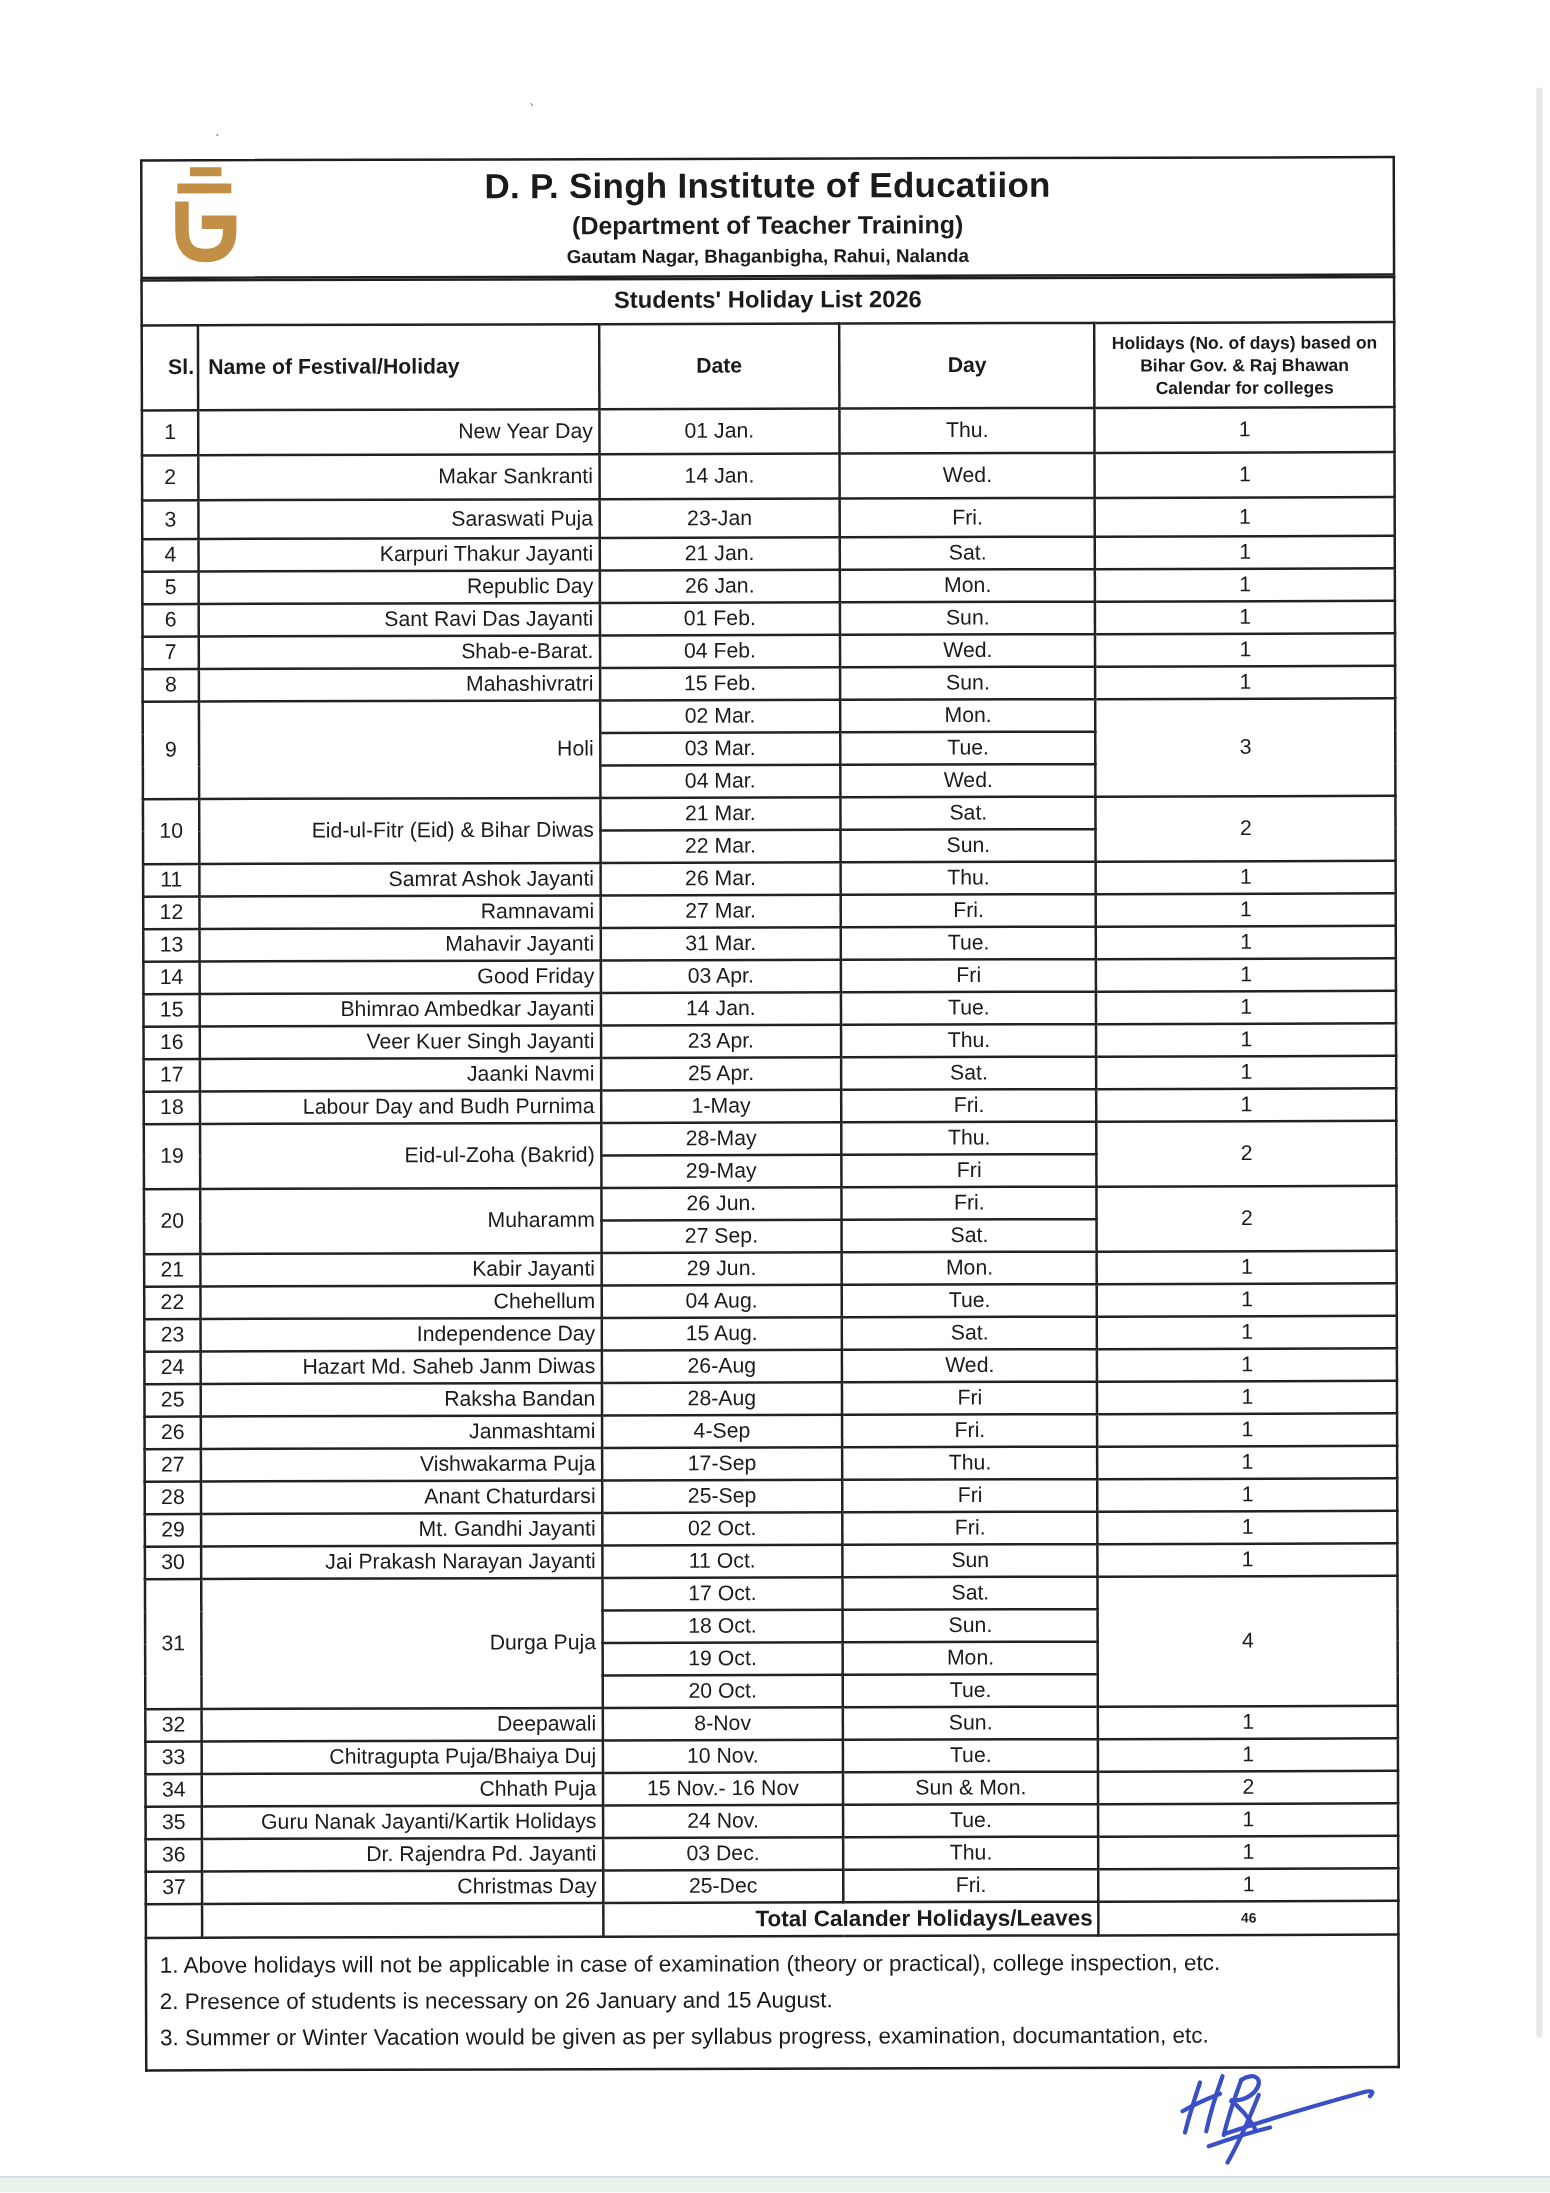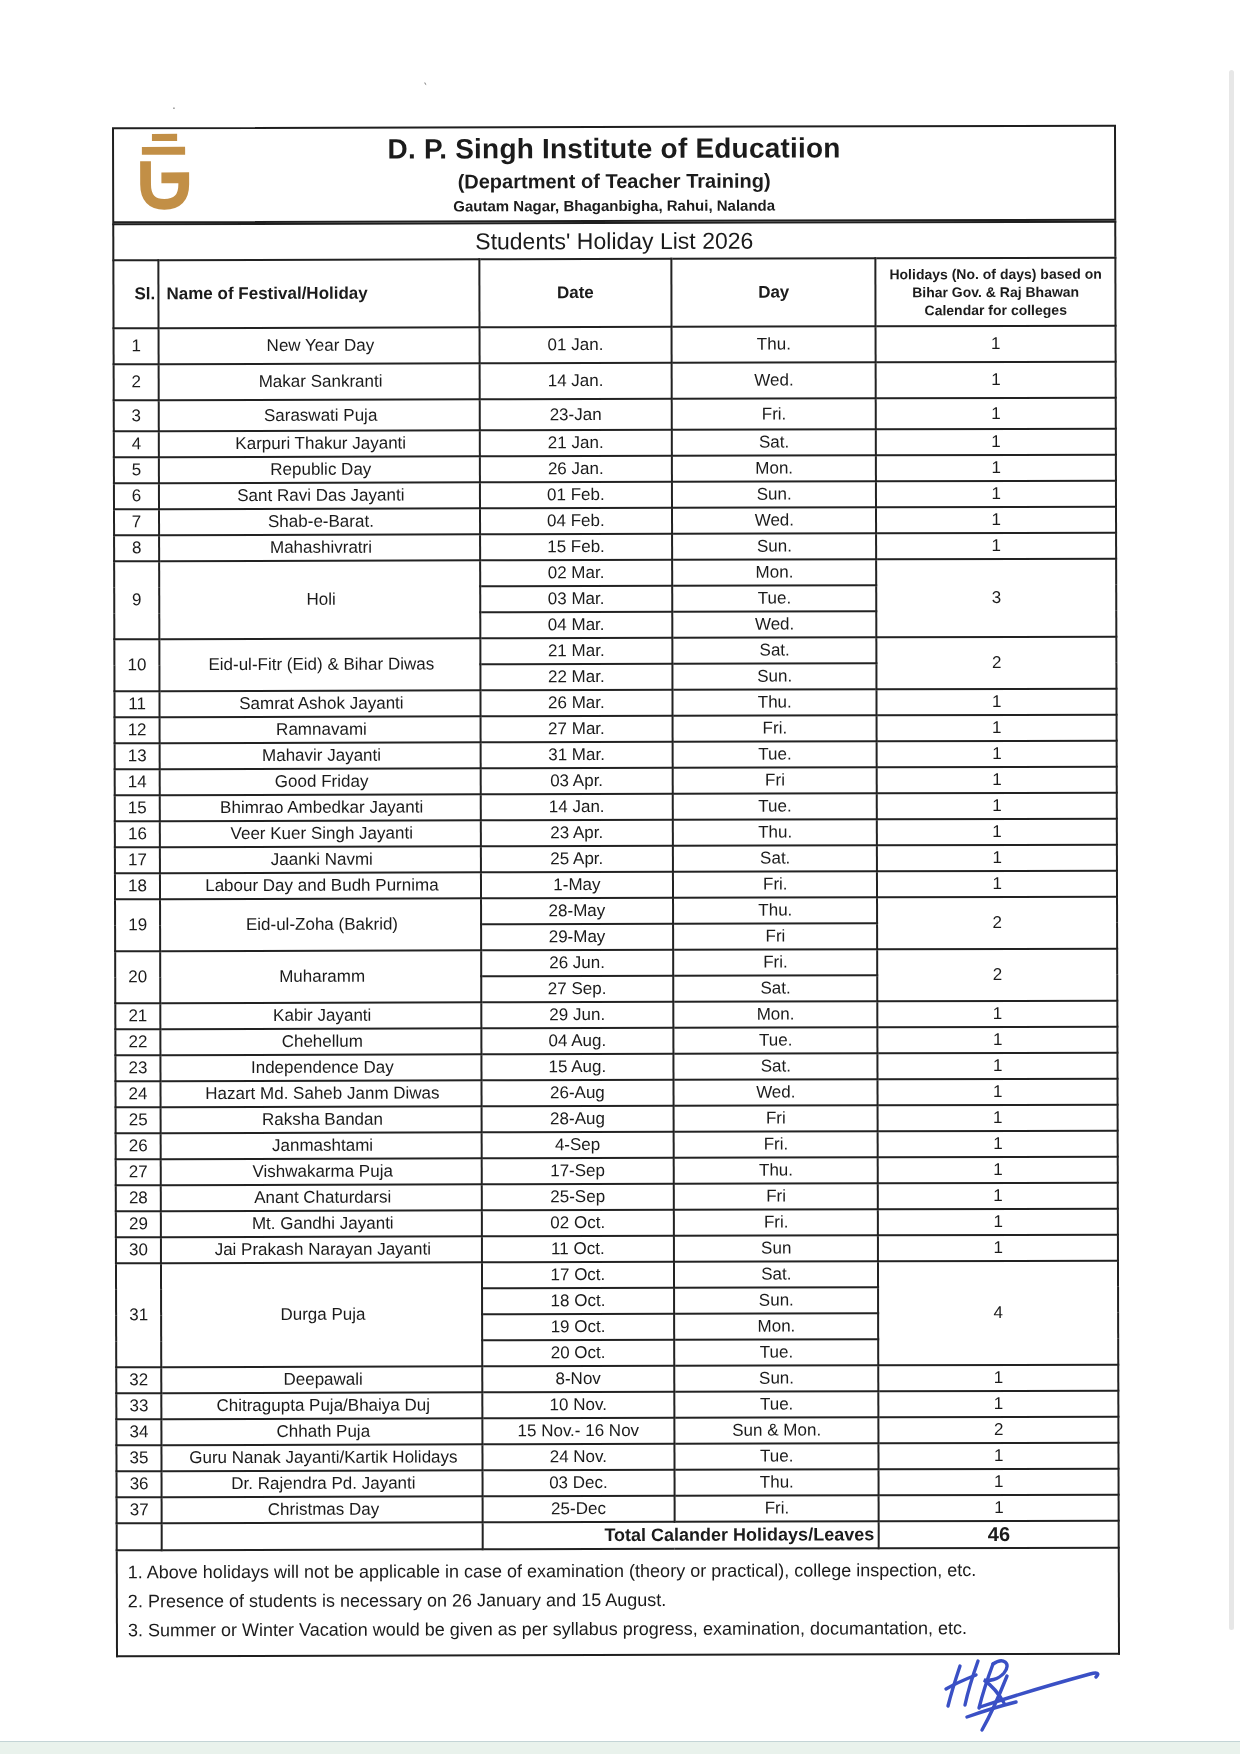--- a/index.html
+++ b/index.html
@@ -22,41 +22,41 @@
   .lh-text{text-align:center;}
   .inst-name{font-size:28px;font-weight:bold;letter-spacing:.2px;margin-top:3px;}
   .dept-line{font-size:20px;font-weight:bold;margin-top:5px;}
   .addr-line{font-size:15px;font-weight:bold;margin-top:4px;}
   
   .title-band{
     border-left:2.5px solid #1f1f1f;border-right:2.5px solid #1f1f1f;
     border-top:2px solid #1f1f1f;
     height:34px;display:flex;align-items:center;justify-content:center;
   }
-  .list-title{font-size:23px;font-weight:normal;}
+  .list-title{font-size:19px;font-weight:bold;}
   
   table.holiday{
     border-collapse:collapse;width:100%;table-layout:fixed;
   }
   table.holiday th, table.holiday td{
     border:2px solid #222;vertical-align:middle;overflow:hidden;
   }
   th{font-size:17px;font-weight:bold;padding:2px 20px;}
   th.h-hol{font-size:14px;line-height:1.3;padding:2px 8px;}
   td{font-size:17px;padding:1px 4px;}
   .c-sl{text-align:center;}
-  .c-name{text-align:center;padding-left:7px;}
+  .c-name{text-align:right;padding-left:7px;}
   .c-date,.c-day,.c-days{text-align:center;}
   tr{height:26px;}
   tr.tall{height:36px;}
   tr.med{height:31px;}
   tr.hdr{height:68px;}
   tr.total-row{height:27px;}
   .total-label{font-weight:bold;font-size:18px;text-align:right;padding-right:4px;}
-  .total-value{font-weight:bold;font-size:20px;text-align:center;margin-top:48px;}
+  .total-value{font-weight:bold;font-size:11px;text-align:center;margin-top:48px;}
   
   .notes-box{
     border:2.5px solid #1f1f1f;border-top:none;
     padding:7px 12px 10px 10px;
   }
   .note-line{font-size:18px;line-height:29px;}
   
   .signature{position:absolute;left:938px;top:1648px;width:185px;height:88px;}
   .edge-shadow{position:absolute;right:6px;top:70px;width:5px;height:1560px;
     background:#c9c9c9;opacity:.45;border-radius:3px;}

